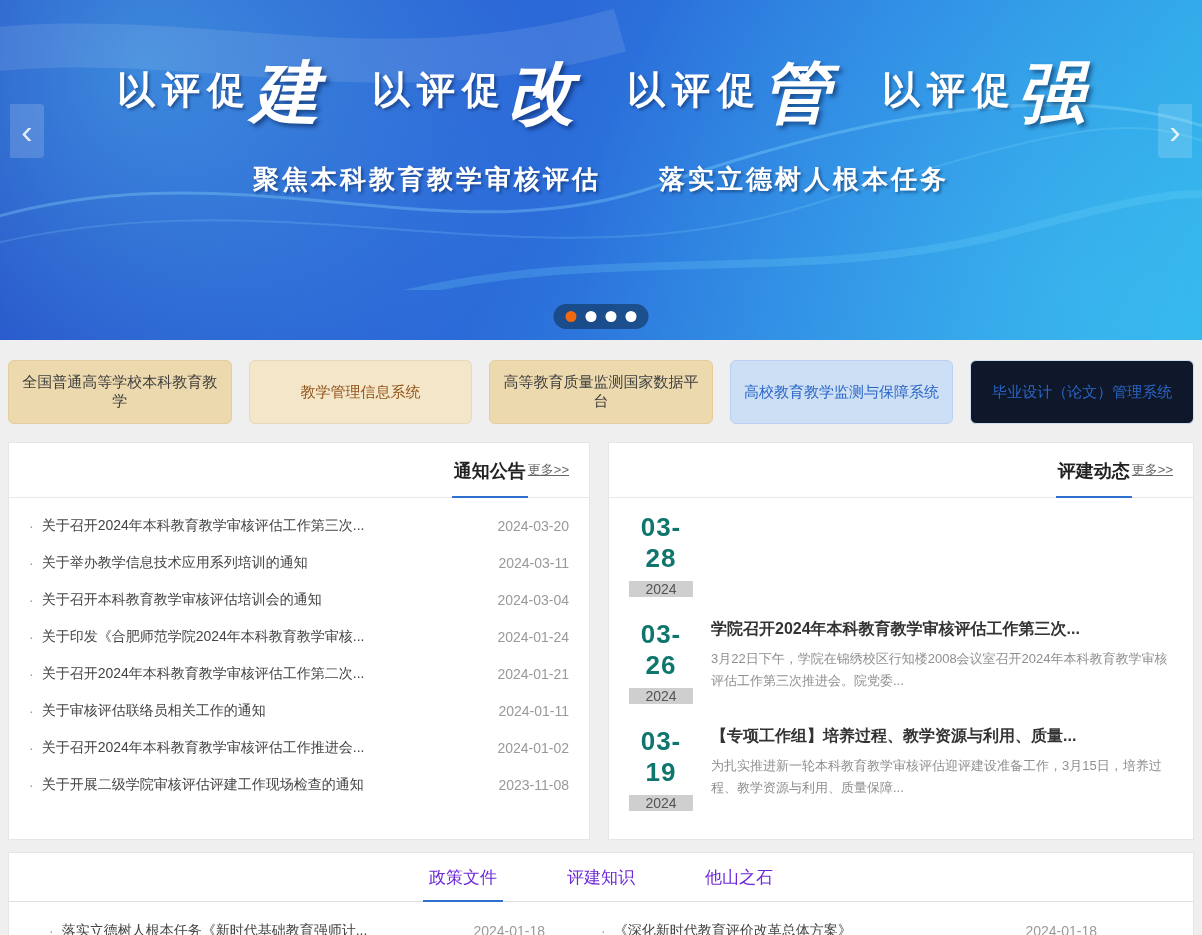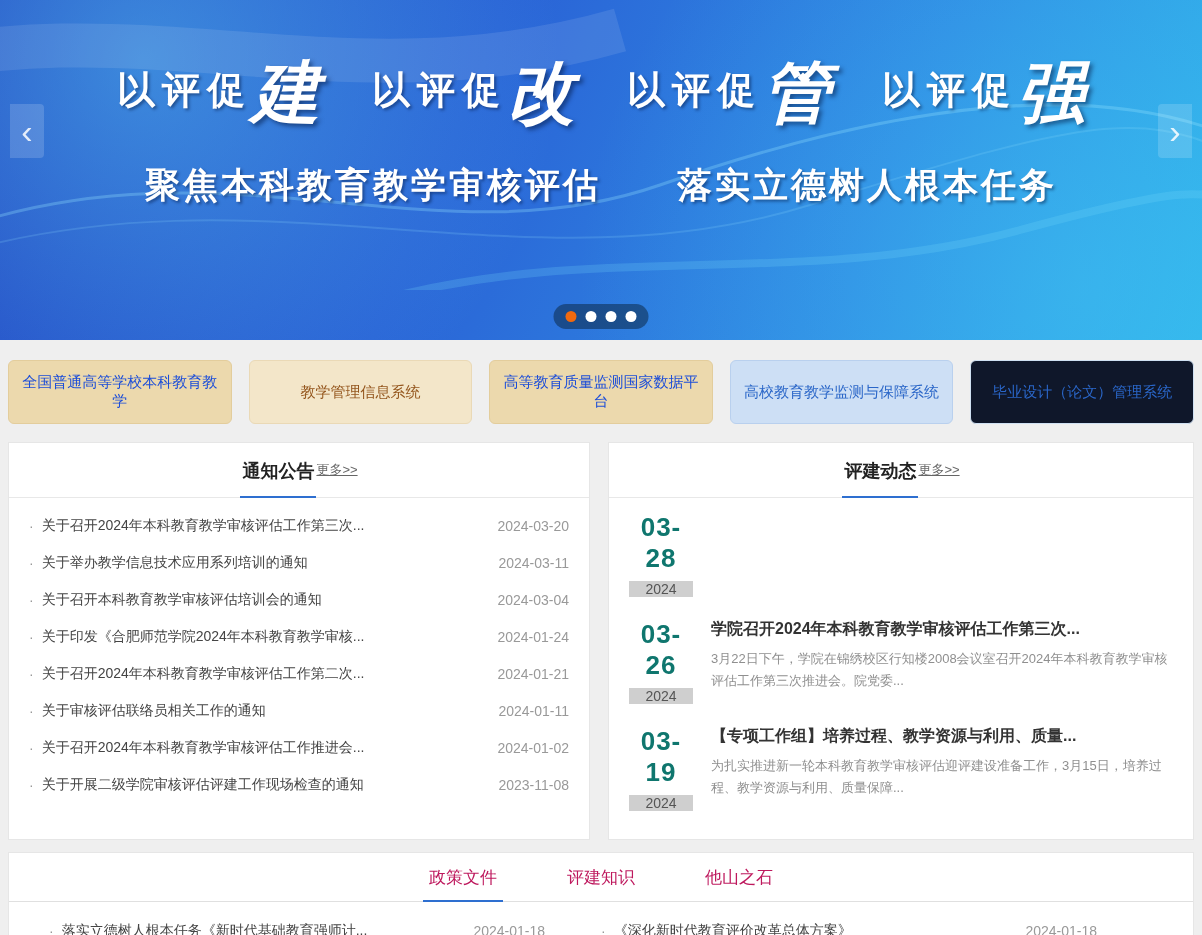--- a/index.html
+++ b/index.html
@@ -28,21 +28,21 @@
     display: flex; justify-content: center; gap: 52px;
   }
   .hl-group { display: flex; align-items: flex-end; color: #fff;
     font-family: "DejaVu Serif", "Liberation Serif", serif; font-weight: bold; }
   .hl-prefix { font-size: 38px; letter-spacing: 7px; padding-bottom: 10px;
     text-shadow: 2px 2px 3px rgba(0,20,60,.45); }
   .hl-big { font-size: 68px; line-height: 1; font-style: italic;
     text-shadow: 3px 3px 4px rgba(0,20,60,.5); }
   .subline {
     position: absolute; top: 162px; left: 0; right: 0;
-    text-align: center; color: #fff; font-size: 35px; font-weight: bold;
+    text-align: center; color: #fff; font-size: 26px; font-weight: bold;
     letter-spacing: 3px; font-family: "DejaVu Serif", "Liberation Serif", serif;
     text-shadow: 2px 2px 3px rgba(0,20,60,.45);
   }
   .car-arrow {
     position: absolute; top: 104px; width: 34px; height: 54px;
     display: flex; align-items: center; justify-content: center;
     background: rgba(255,255,255,.16); color: rgba(255,255,255,.85);
     font-size: 34px; cursor: pointer; user-select: none;
   }
   .car-arrow.prev { left: 10px; border-radius: 0 4px 4px 0; }
@@ -55,32 +55,32 @@
   .dot { width: 11px; height: 11px; border-radius: 50%; background: #ffffff; cursor: pointer; }
   .dot.active { background: #f0690f; }
 
   
   .quick { display: flex; gap: 17px; padding: 20px 8px 18px; }
   .qcard {
     flex: 1; height: 64px; border-radius: 6px;
     display: flex; align-items: center; justify-content: center;
     font-size: 15px; cursor: pointer; text-align: center; padding: 0 10px;
   }
-  .qcard.c1, .qcard.c2 { background: #ecd9ad; color: #1d4ed8; border: 1px solid #e3cd9c; }
+  .qcard.c1, .qcard.c2 { background: #ecd9ad; color: #404040; border: 1px solid #e3cd9c; }
   .qcard.c3 { background: #f3e6c9; color: #94561d; border: 1px solid #ead9b6; }
   .qcard.c4 { background: #cddff5; color: #2a66c8; border: 1px solid #b9d0ee; }
   .qcard.c5 { background: #0f172a; color: #2a66c8; border: 1px solid #cfe0f2; }
 
   
   .main { display: flex; gap: 18px; padding: 0 8px; }
   .panel { background: #fff; border: 1px solid #e6e6e6; min-height: 388px; }
   .panel.left { width: 582px; }
   .panel.right { flex: 1; }
   .panel-head {
-    display: flex; justify-content: center; align-items: center;
+    display: flex; justify-content: flex-end; align-items: center;
     border-bottom: 1px solid #e8e8e8; padding: 0 20px;
   }
   .panel-title {
     font-size: 18px; color: #222; font-weight: bold;
     padding: 16px 2px 13px; border-bottom: 2px solid #2e6fd0; margin-bottom: -1px;
   }
   .more-link { font-size: 13px; color: #666; cursor: pointer; text-decoration: underline; }
 
   .notice-list { padding: 9px 20px 6px; }
   .notice-row {
@@ -97,21 +97,21 @@
   .news-day { font-size: 26px; font-weight: bold; color: #0f766e; letter-spacing: 1px; }
   .news-year { margin-top: 7px; background: #cfcfcf; color: #555; font-size: 14px; padding: 0 0; }
   .news-body { flex: 1; min-width: 0; }
   .news-title { font-size: 16px; font-weight: bold; color: #333; cursor: pointer;
     white-space: nowrap; overflow: hidden; text-overflow: ellipsis; }
   .news-summary { margin-top: 8px; font-size: 13px; color: #8f8f8f; line-height: 1.7; }
 
   
   .policy { background: #fff; border: 1px solid #e6e6e6; margin: 12px 8px 0; }
   .tabs { display: flex; justify-content: center; gap: 58px; border-bottom: 1px solid #e0e0e0; }
-  .tab { font-size: 17px; color: #be185d; padding: 13px 6px 11px; cursor: pointer; }
+  .tab { font-size: 17px; color: #6d28d9; padding: 13px 6px 11px; cursor: pointer; }
   .tab.active { border-bottom: 2px solid #2e6fd0; margin-bottom: -1px; }
   .policy-list { display: flex; padding: 20px 40px 24px; }
   .policy-item { flex: 1; display: flex; align-items: center; font-size: 14px;
     color: #444; cursor: pointer; padding-right: 56px; white-space: nowrap; }
   .policy-text { overflow: hidden; text-overflow: ellipsis; }
   .policy-date { color: #999; margin-left: auto; padding-left: 16px; flex: none; }
 </style>
 </head>
 <body>
 

